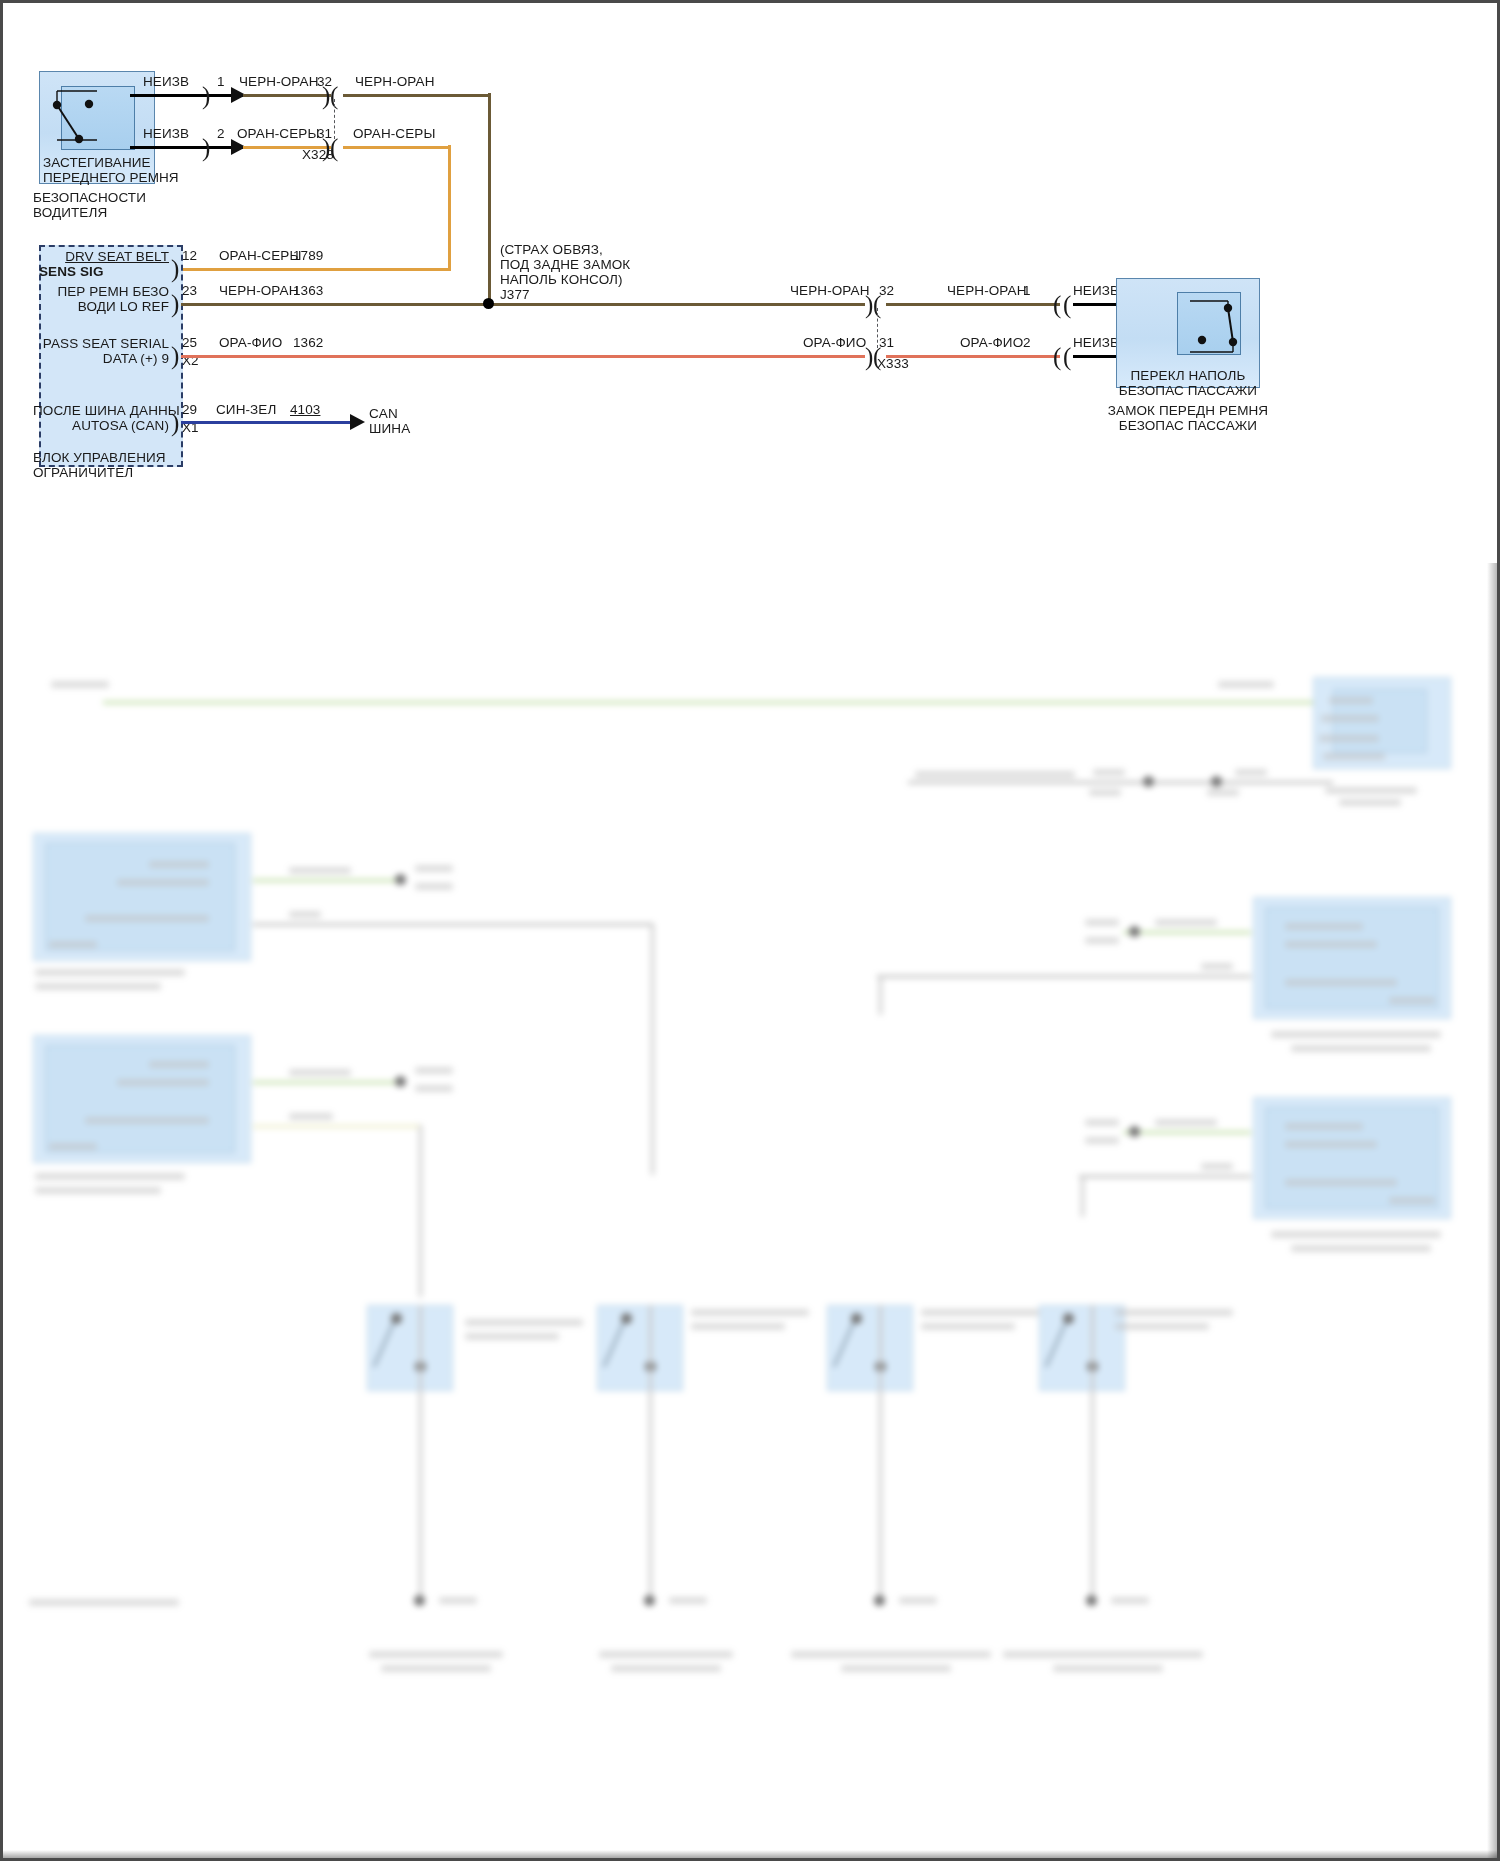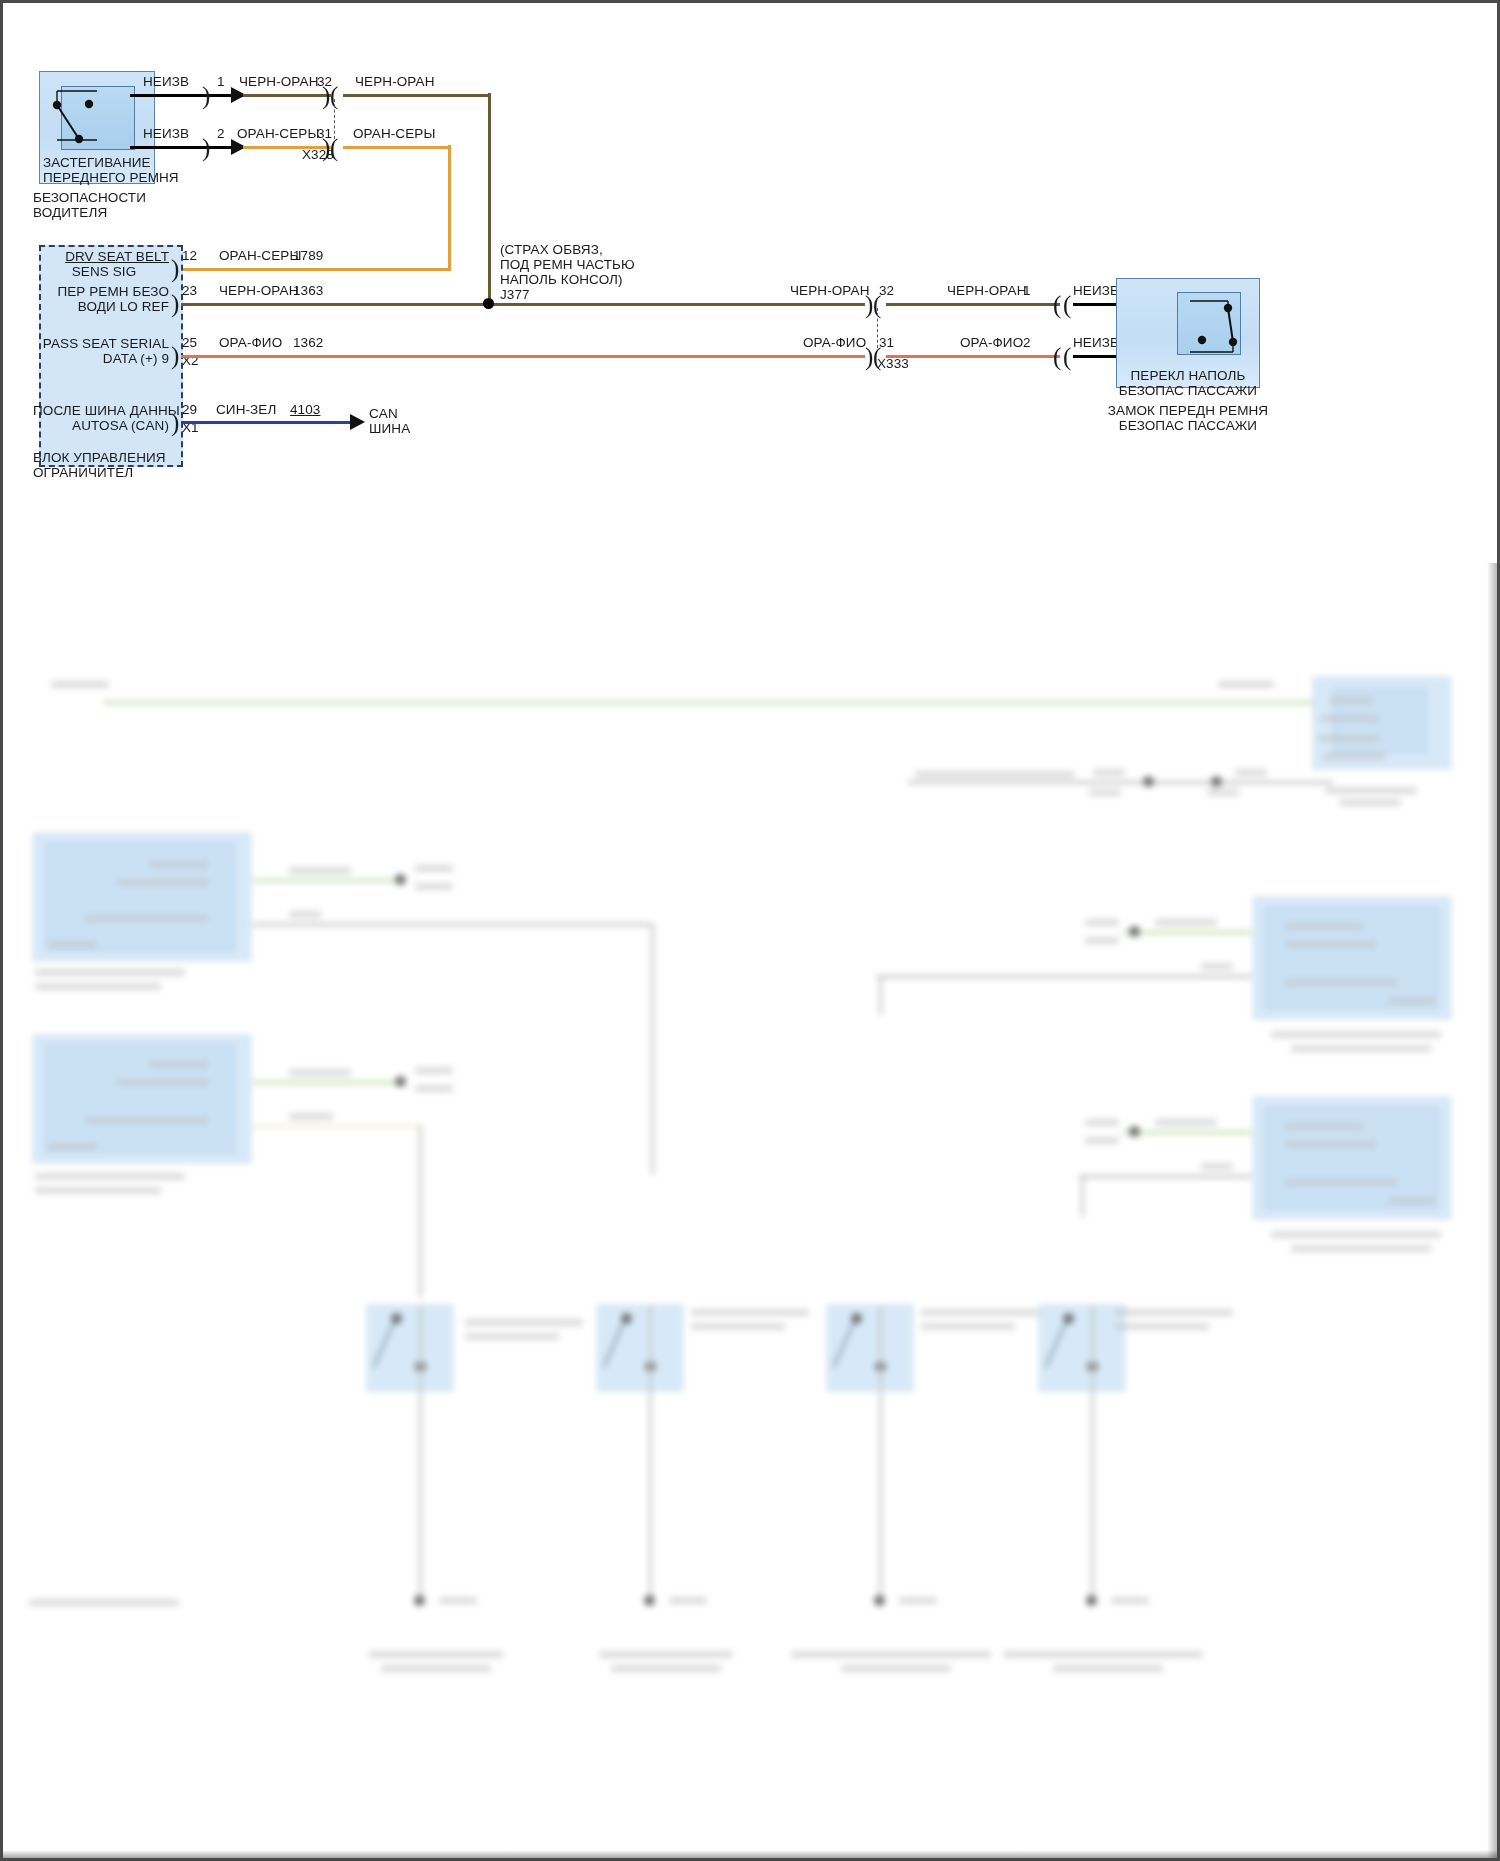--- a/index.html
+++ b/index.html
@@ -110,21 +110,21 @@
   <div class="dashv" style="left:331px;top:96px;height:40px;"></div>
 
   <div class="w wh" style="left:340px;top:143px;width:108px;border-top-color:#e0a040;"></div>
   <div class="lbl" style="left:350px;top:123px;"><span>ОРАН-СЕРЫ</span></div>
   <div class="w wv" style="left:445px;top:142px;height:126px;border-left-color:#e0a040;"></div>
   <div class="w wh" style="left:178px;top:265px;width:270px;border-top-color:#e0a040;"></div>
 
   <div class="ecu" style="left:36px;top:242px;width:144px;height:222px;"></div>
 
   <div class="lbl" style="left:36px;top:246px;width:130px;text-align:right;text-decoration:underline;"><span>DRV SEAT BELT</span></div>
-  <div class="lbl" style="left:36px;top:261px;width:130px;text-align:center;"><span>SENS SIG</span></div>
+  <div class="lbl" style="left:36px;top:261px;width:130px;text-align:left;font-weight:bold;"><span>SENS SIG</span></div>
   <div class="cg" style="left:168px;top:253px;">)</div>
   <div class="lbl" style="left:179px;top:245px;"><span>12</span></div>
   <div class="lbl" style="left:216px;top:245px;"><span>ОРАН-СЕРЫ</span></div>
   <div class="lbl" style="left:290px;top:245px;"><span>1789</span></div>
 
   <div class="lbl" style="left:36px;top:281px;width:130px;text-align:right;"><span>ПЕР РЕМН БЕЗО</span></div>
   <div class="lbl" style="left:36px;top:296px;width:130px;text-align:right;"><span>ВОДИ LO REF</span></div>
   <div class="cg" style="left:168px;top:288px;">)</div>
   <div class="lbl" style="left:179px;top:280px;"><span>23</span></div>
   <div class="lbl" style="left:216px;top:280px;"><span>ЧЕРН-ОРАН</span></div>
@@ -146,21 +146,21 @@
   <div class="lbl" style="left:213px;top:399px;"><span>СИН-ЗЕЛ</span></div>
   <div class="lbl" style="left:287px;top:399px;text-decoration:underline;"><span>4103</span></div>
 
   <div class="lbl ttl" style="left:30px;top:447px;"><span>БЛОК УПРАВЛЕНИЯ</span></div>
   <div class="lbl ttl" style="left:30px;top:462px;"><span>ОГРАНИЧИТЕЛ</span></div>
 
   <div class="w wh" style="left:178px;top:300px;width:684px;border-top-color:#6b5a36;"></div>
 
   <div class="dot" style="left:480px;top:295px;"></div>
   <div class="lbl" style="left:497px;top:239px;"><span>(СТРАХ ОБВЯЗ,</span></div>
-  <div class="lbl" style="left:497px;top:254px;"><span>ПОД РЕМН ЧАСТЬЮ</span></div>
+  <div class="lbl" style="left:497px;top:254px;"><span>ПОД ЗАДНЕ ЗАМОК</span></div>
   <div class="lbl" style="left:497px;top:269px;"><span>НАПОЛЬ КОНСОЛ)</span></div>
   <div class="lbl" style="left:497px;top:284px;"><span>J377</span></div>
 
   <div class="w wh" style="left:178px;top:352px;width:684px;border-top-color:#e0725a;"></div>
 
   <div class="w wh" style="left:178px;top:418px;width:172px;border-top-color:#2b3f9e;"></div>
   <div class="arrow" style="left:347px;top:411px;"></div>
   <div class="lbl" style="left:366px;top:403px;"><span>CAN</span></div>
   <div class="lbl" style="left:366px;top:418px;"><span>ШИНА</span></div>
 

